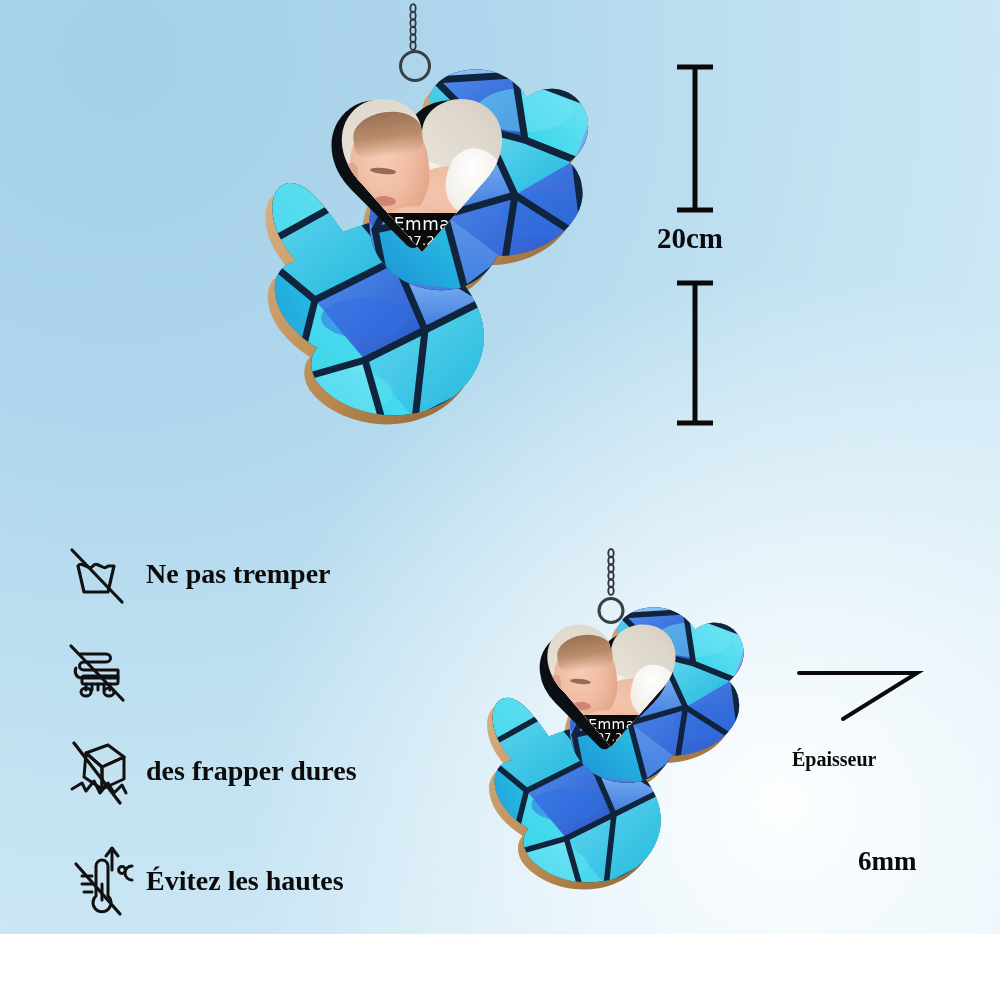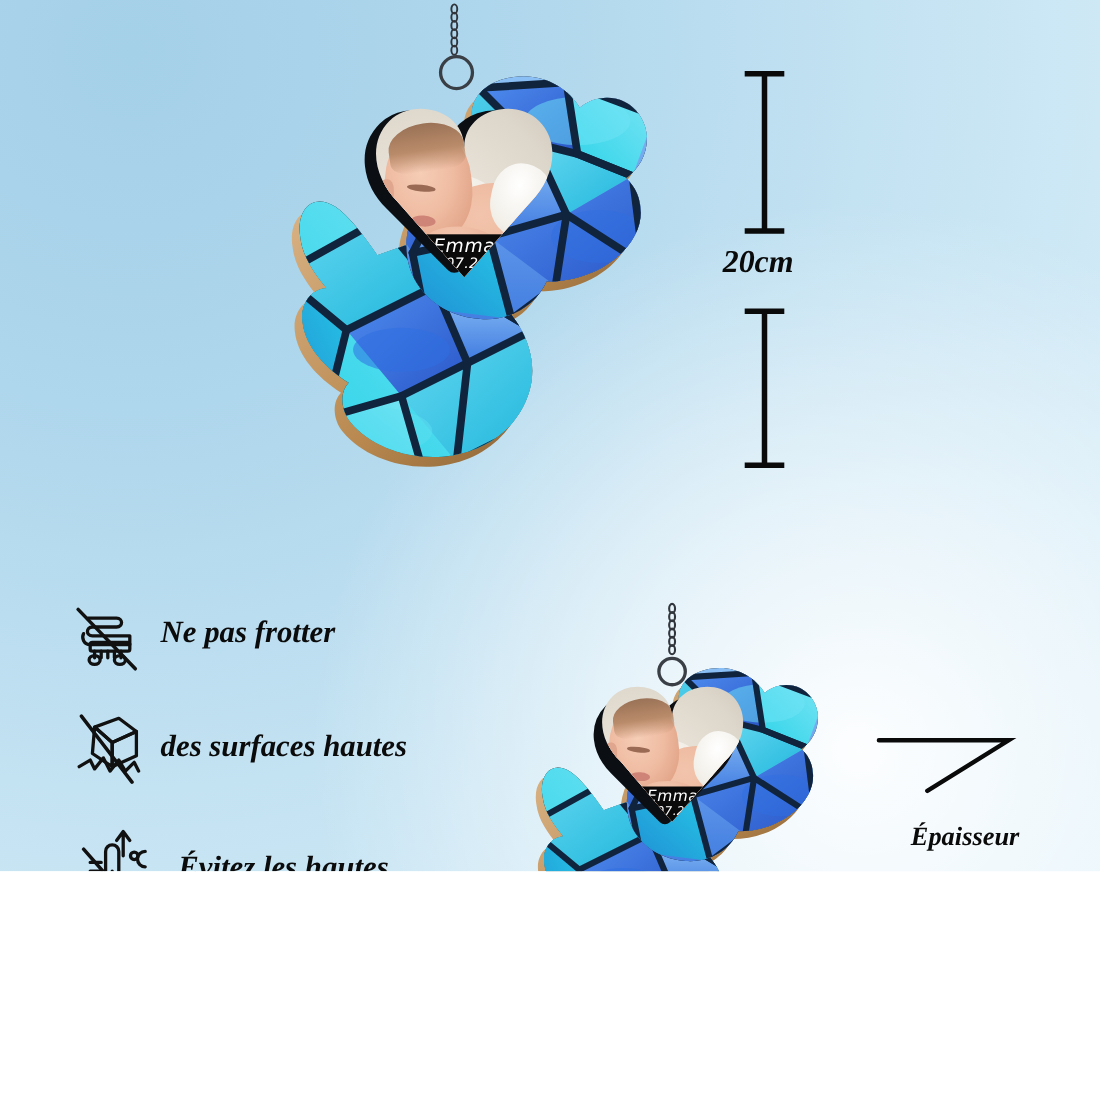--- a/index.html
+++ b/index.html
@@ -3,28 +3,27 @@
 <meta charset="utf-8">
 <style>
   html, body {
     margin: 0;
     padding: 0;
     background: #ffffff;
   }
   #page {
     position: relative;
     width: 1000px;
-    height: 792px;
+    height: 934px;
     overflow: hidden;
     font-family: "Liberation Serif", serif;
     background:
       radial-gradient(circle at 78% 86%, rgba(255,255,255,0.95) 0%, rgba(255,255,255,0.55) 22%, rgba(255,255,255,0.0) 48%),
       radial-gradient(circle at 12% 6%, #a4d0e8 0%, #aed6ec 28%, #c3e2f2 58%, #dcf0fa 100%),
       linear-gradient(150deg, #a6d2e9 0%, #bcdef0 45%, #ddf0fa 100%);
-    font-style: italic;
   }
 
   
   .ornament-wrap { position: absolute; }
 
   .chain {
     position: absolute;
     left: 50%;
     transform: translateX(-50%);
     top: 0;
@@ -487,74 +486,84 @@
         <span class="nm-date" style="font-size:11px;">25.07.2025</span>
       </div>
     </div>
   </div>
 
   <div style="position:absolute; left:795px; top:665px; width:140px; height:60px;">
     <svg width="140" height="60" viewBox="0 0 140 60">
       <polyline points="4,8 122,8 48,54" fill="none" stroke="#0a0a0a" stroke-width="4" stroke-linecap="round" stroke-linejoin="miter"></polyline>
     </svg>
   </div>
-  <div class="dim-label" style="left:828px; top:748px; font-size:24px;">Épaisseur</div>
+  <div class="dim-label" style="left:792px; top:748px; font-size:20px;">Épaisseur</div>
   <div class="dim-label" style="left:858px; top:846px; font-size:27px;">6mm</div>
 
   <div class="care-list" style="left:62px; top:528px; width:400px;">
 
+    <div class="care-item" style="height:92px;">
+      <div class="care-icon" style="width:72px; height:72px;">
+        <svg width="72" height="72" viewBox="0 0 72 72">
+          <g fill="none" stroke="#111" stroke-width="3.2" stroke-linejoin="round">
+            <path d="M16 28 C21 22 26 34 31 28 C36 22 41 34 46 28 L52 28 L46 54 L22 54 L16 28 Z"></path>
+          </g>
+          <line x1="10" y1="12" x2="60" y2="64" stroke="#111" stroke-width="3.2" stroke-linecap="round"></line>
+        </svg>
+      </div>
+      <div class="care-text" style="font-size:28px; margin-left:12px;">
+        <div>Ne pas tremper</div>
+      </div>
+    </div>
 
     <div class="care-item" style="height:96px;">
       <div class="care-icon" style="width:72px; height:72px;">
         <svg width="72" height="72" viewBox="0 0 72 72">
           <g fill="none" stroke="#111" stroke-width="3" stroke-linejoin="round" stroke-linecap="round">
             <path d="M18 22 L44 22 C50 22 50 30 44 30 L22 30 C16 30 16 38 22 38 L56 38 L56 46 L20 46 C14 46 12 40 14 36"></path>
             <rect x="20" y="44" width="36" height="8" rx="2"></rect>
             <path d="M24 52 L24 58 M30 52 L30 58 M36 52 L36 58 M42 52 L42 58 M48 52 L48 58"></path>
             <ellipse cx="24" cy="60" rx="5" ry="4"></ellipse>
             <ellipse cx="47" cy="60" rx="5" ry="4"></ellipse>
           </g>
           <line x1="9" y1="14" x2="61" y2="68" stroke="#111" stroke-width="3.2" stroke-linecap="round"></line>
         </svg>
       </div>
-      <div class="care-text" style="font-size:28px; margin-left:12px;">
-        <div>Ne pas frotter</div>
-      </div>
     </div>
 
     <div class="care-item" style="height:110px;">
       <div class="care-icon" style="width:74px; height:80px;">
         <svg width="74" height="80" viewBox="0 0 74 80">
           <g fill="none" stroke="#111" stroke-width="3" stroke-linejoin="round">
             <path d="M24 22 L46 14 L62 26 L40 36 Z"></path>
             <path d="M24 22 L40 36 L40 58 L22 46 Z"></path>
             <path d="M40 36 L62 26 L62 48 L40 58 Z"></path>
             <path d="M10 58 L20 52 L24 60 L32 50 L38 62 L46 52 L52 62 L60 54 L64 62" stroke-linecap="round"></path>
           </g>
           <line x1="12" y1="12" x2="58" y2="72" stroke="#111" stroke-width="3.2" stroke-linecap="round"></line>
         </svg>
       </div>
       <div class="care-text" style="font-size:28px; margin-left:10px;">
-        <div>des surfaces hautes</div>
+        <div>des frapper dures</div>
       </div>
     </div>
 
     <div class="care-item" style="height:110px;">
       <div class="care-icon" style="width:74px; height:82px;">
         <svg width="74" height="82" viewBox="0 0 74 82">
           <g fill="none" stroke="#111" stroke-width="3" stroke-linejoin="round" stroke-linecap="round">
             <path d="M34 34 L34 56 A9 9 0 1 0 46 56 L46 26 A6 6 0 0 0 34 26 L34 34 Z"></path>
             <path d="M40 44 L40 60"></path>
             <path d="M44 16 L50 8 L56 16 M50 8 L50 30"></path>
             <path d="M20 36 L30 36 M20 44 L30 44 M22 52 L30 52"></path>
             <circle cx="60" cy="30" r="3.4"></circle>
             <path d="M70 26 A7 7 0 1 0 70 40"></path>
           </g>
           <line x1="14" y1="24" x2="58" y2="74" stroke="#111" stroke-width="3.2" stroke-linecap="round"></line>
         </svg>
       </div>
-      <div class="care-text" style="font-size:28px; margin-left:26px;">
+      <div class="care-text" style="font-size:28px; margin-left:10px;">
         <div>Évitez les hautes</div>
       </div>
     </div>
   </div>
 
 </div>
 
 </body></html>

